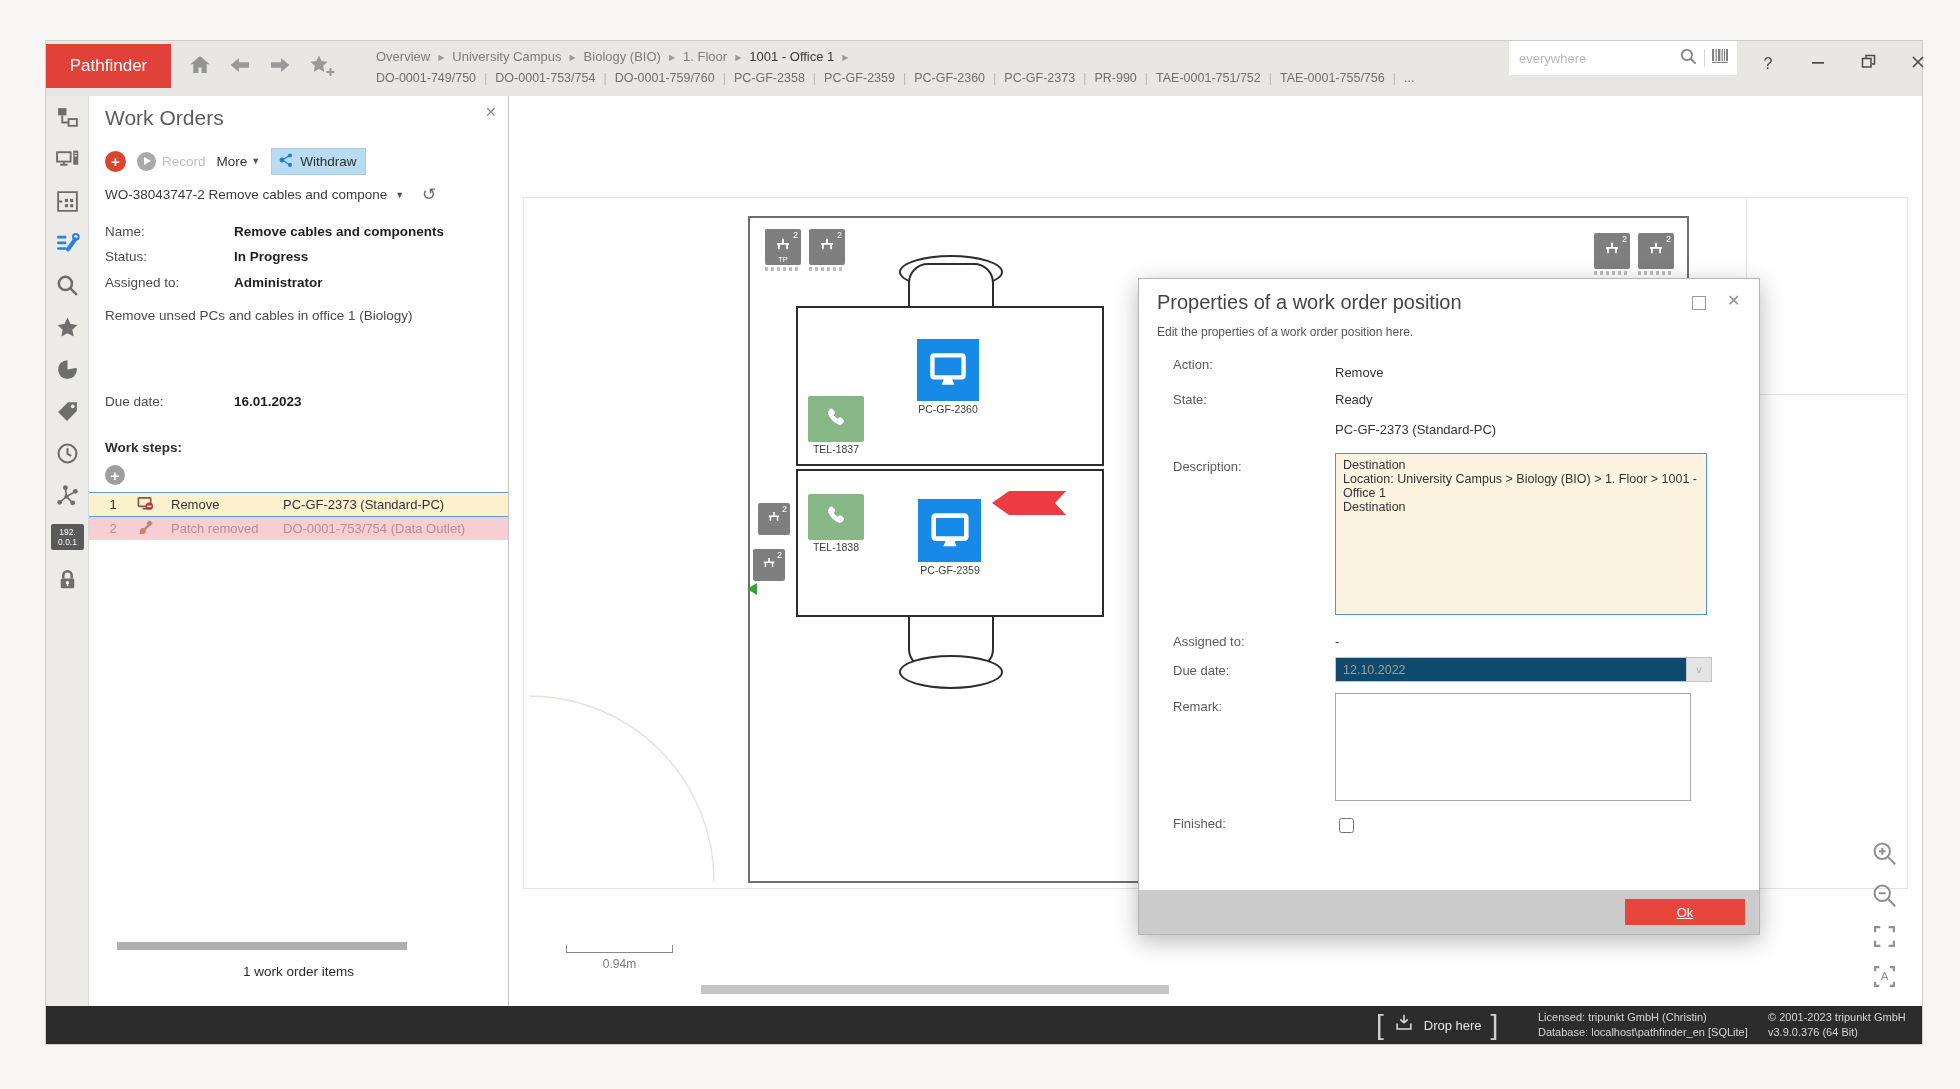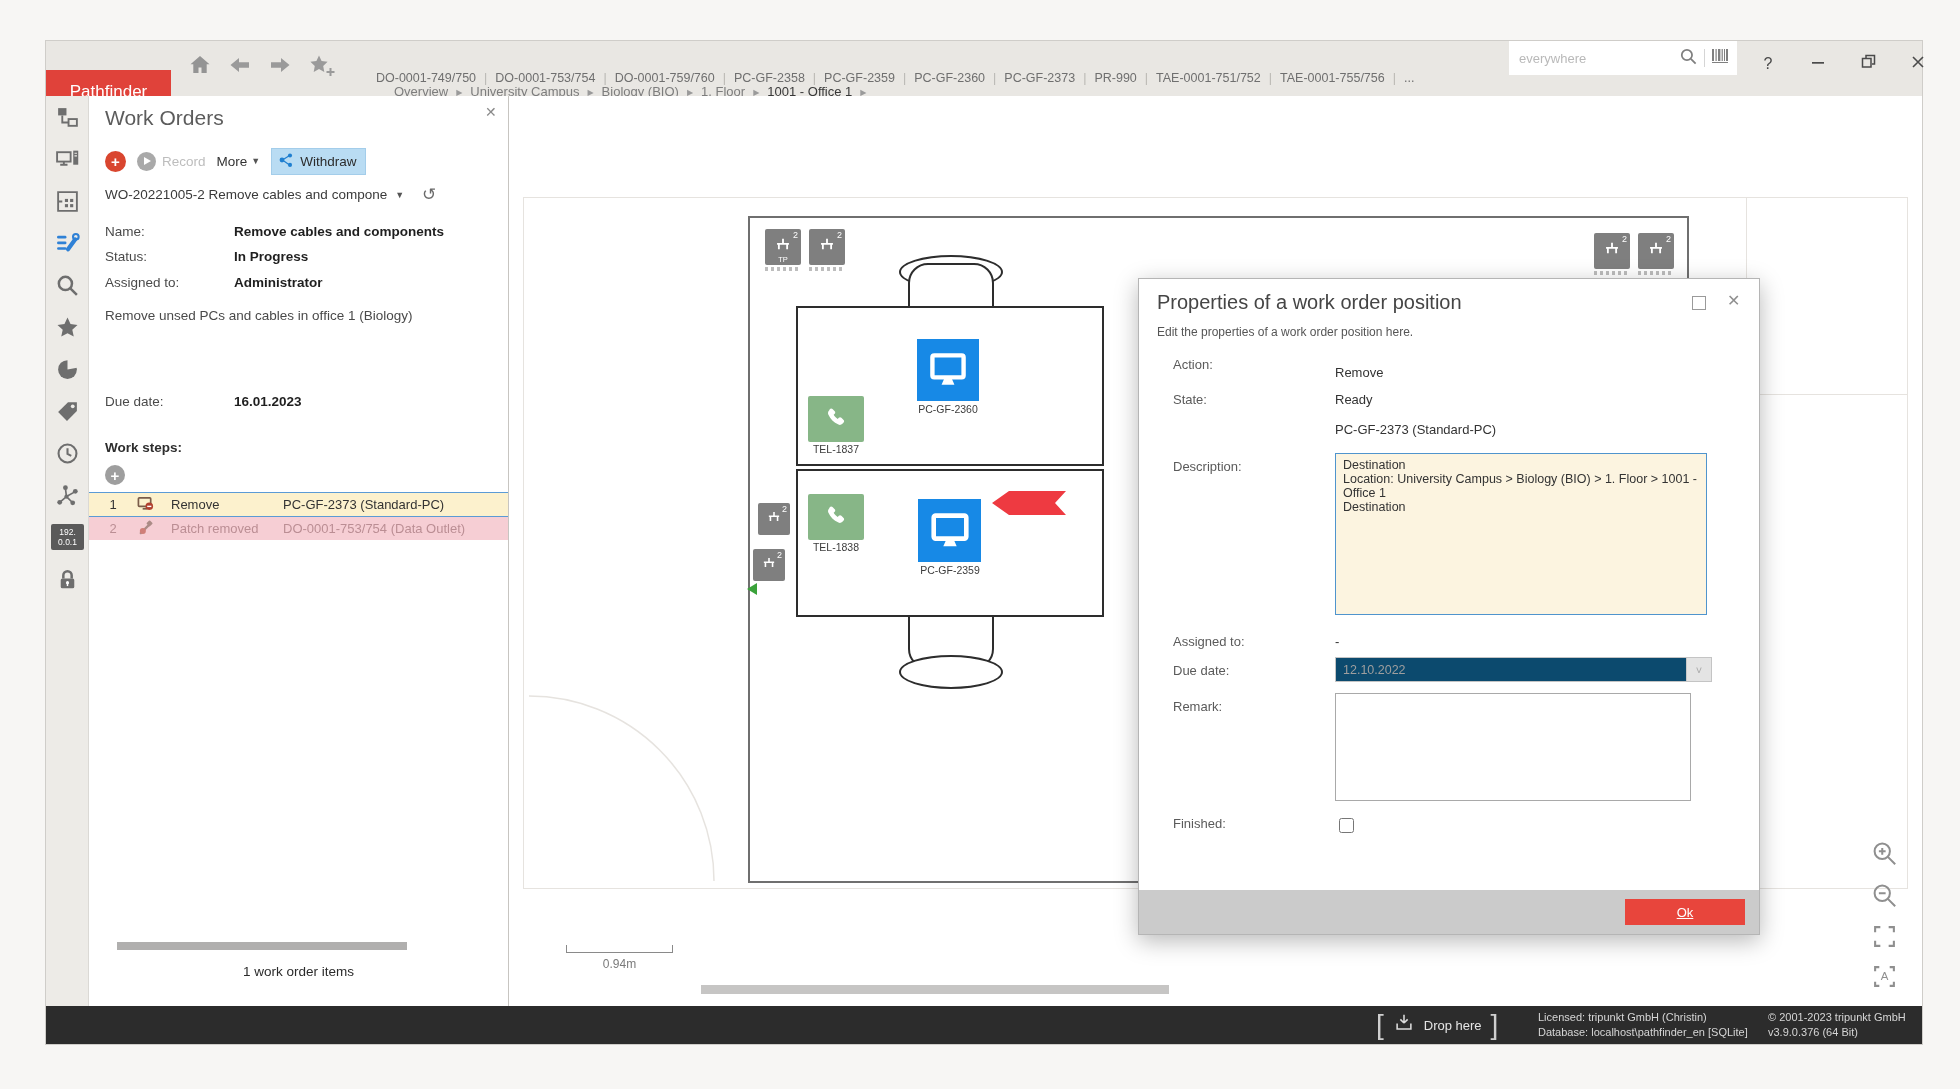--- a/index.html
+++ b/index.html
@@ -1,24 +1,24 @@
 <!DOCTYPE html>
 <html><head>
 <meta charset="utf-8">
 <style>
   html,body{margin:0;padding:0;background:#f7f6f4;font-family:"Liberation Sans",sans-serif;}
   .stage{position:relative;width:1960px;height:1089px;background:#f7f6f4;overflow:hidden;}
   .app{position:absolute;left:45px;top:40px;width:1876px;height:1003px;background:#fff;border:1px solid #cfcdc9;}
   
   .header{position:absolute;left:0;top:0;width:100%;height:55px;background:#e9e7e3;}
   .logo{position:absolute;left:0;top:3px;width:125px;height:44px;background:#e0423a;color:#fff;
-        font-size:17px;display:flex;align-items:center;justify-content:center;margin-top:26px;}
+        font-size:17px;display:flex;align-items:center;justify-content:center;}
   .nav{position:absolute;left:142px;top:12px;display:flex;gap:16px;align-items:center;}
   .nav svg{display:block;}
-  .crumbs{position:absolute;left:348px;top:8px;font-size:13px;color:#7d7d7d;white-space:nowrap;margin-top:35px;}
+  .crumbs{position:absolute;left:330px;top:8px;font-size:13px;color:#7d7d7d;white-space:nowrap;}
   .crumb{color:#7d7d7d;}
   .crumb::after{content:"▶";font-size:8px;color:#9a9a9a;margin:0 8px;vertical-align:1px;}
   .crumb:last-of-type{color:#383838;}
   .tabs{position:absolute;left:330px;top:30px;font-size:12.5px;color:#6f6f6f;white-space:nowrap;width:1125px;overflow:hidden;}
   .tab+.tab::before{content:"|";color:#b9b7b3;margin:0 8px;}
   .search{position:absolute;left:1463px;top:0;width:228px;height:34px;background:#fff;display:flex;align-items:center;padding:0 8px;box-sizing:border-box;}
   .search input{flex:1;border:none;outline:none;font-size:13px;color:#444;font-family:"Liberation Sans",sans-serif;min-width:0;background:transparent;}
   .search input::placeholder{color:#b9b9b9;}
   .search .sep{width:1px;height:18px;background:#d5d5d5;margin:0 6px;}
   .winctrl{position:absolute;left:1712px;top:13px;display:flex;gap:30px;align-items:center;color:#4a4a4a;font-size:16px;}
@@ -290,21 +290,21 @@
                 </g>
                 <circle cx="4.5" cy="9" r="2.7" fill="#1f7fd0"></circle>
                 <circle cx="13.5" cy="4" r="2.3" fill="#1f7fd0"></circle>
                 <circle cx="13.5" cy="14.5" r="2.3" fill="#1f7fd0"></circle>
               </svg></span>
         <span>Withdraw</span>
       </div>
     </div>
 
     <div class="wo-row">
-      <span>WO-20221005-2 Remove cables and compone</span>
+      <span>WO-38043747-2 Remove cables and compone</span>
       <span class="caret">▼</span>
       <span class="refresh">↺</span>
     </div>
 
     <div class="frow" style="top:128px;">
       <span>Name:</span><span class="val">Remove cables and components</span>
     </div>
     <div class="frow" style="top:153px;">
       <span>Status:</span><span class="val">In Progress</span>
     </div>

